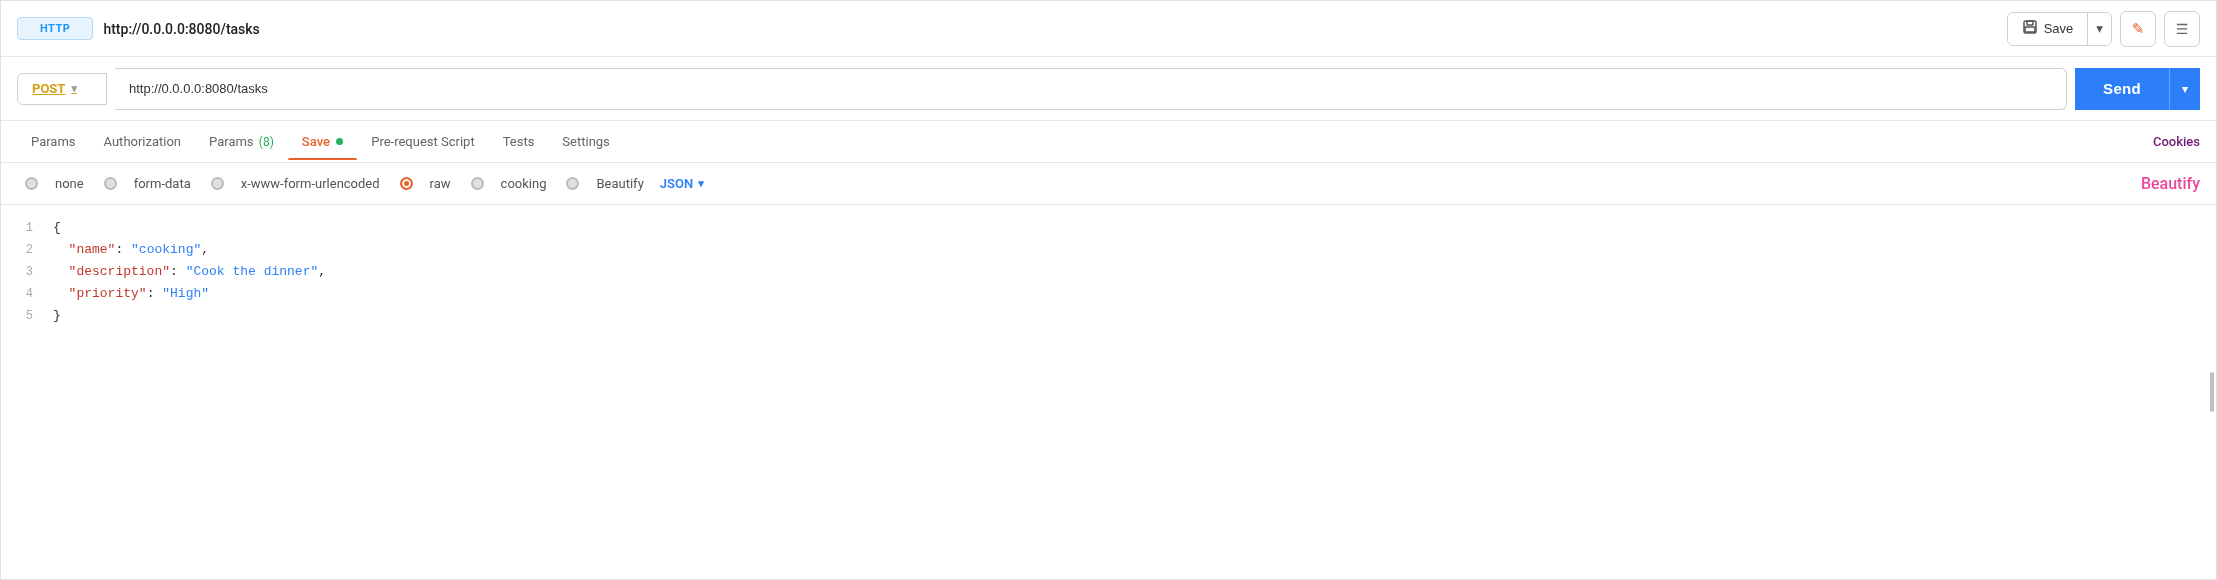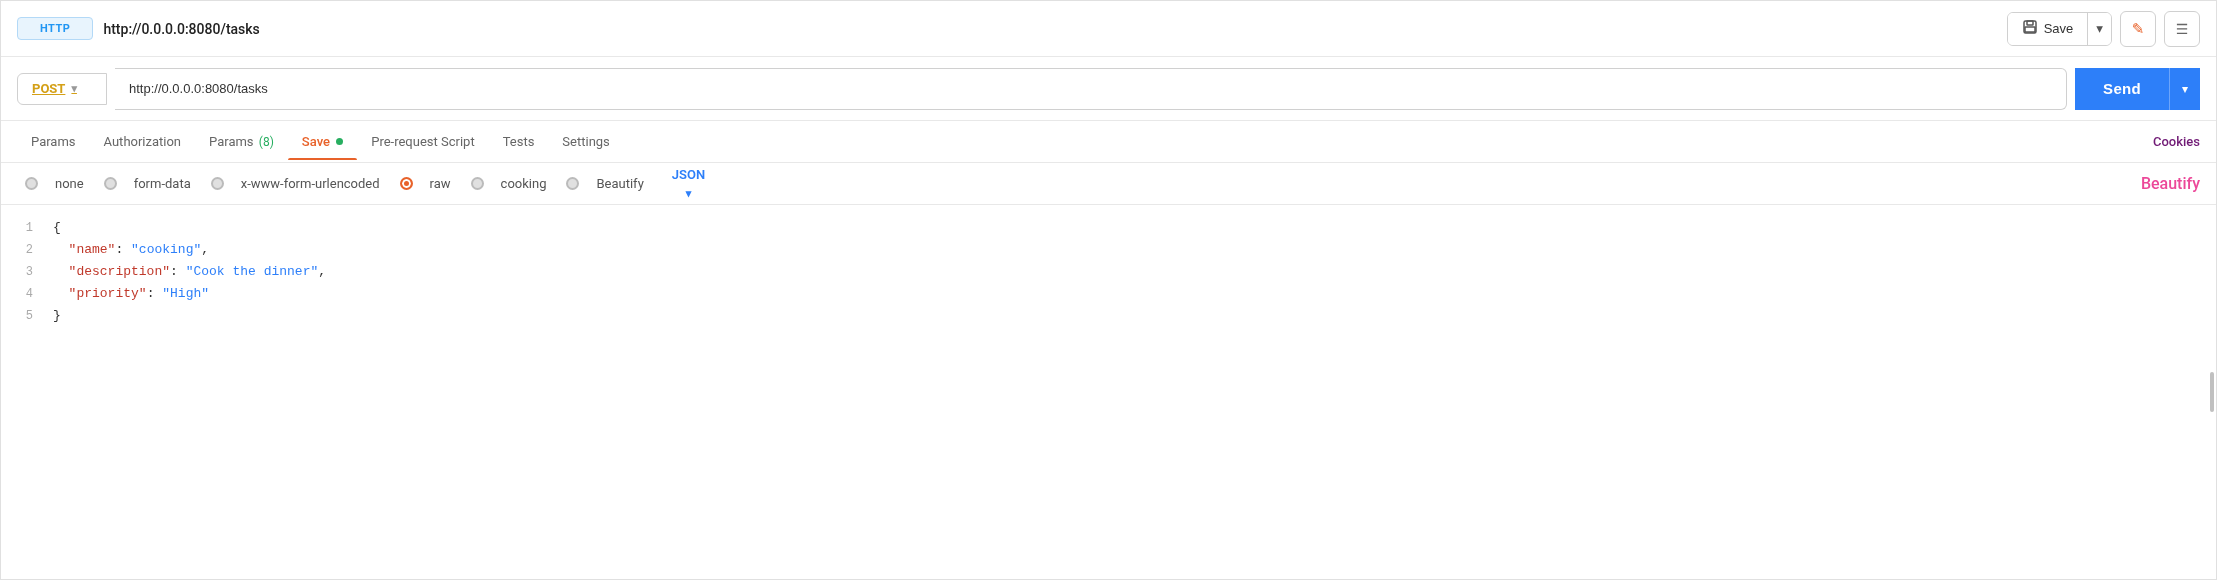--- a/index.html
+++ b/index.html
@@ -257,26 +257,25 @@
       box-shadow: inset 0 0 0 2px #fff;
     }
     .radio-circle.inactive {
       border-color: #bbb;
       background: #e0e0e0;
     }
     .json-selector {
       display: flex;
       align-items: center;
       gap: 5px;
-      margin-left: 16px;
+      margin-left: 4px;
       cursor: pointer;
       color: #2d7ff9;
       font-weight: 600;
       font-size: 13px;
-      flex-direction: column;
     }
     .body-type-spacer { flex: 1; }
     .beautify-link {
       color: #ec4899;
       font-size: 16px;
       cursor: pointer;
       font-weight: 500;
     }
 
     

